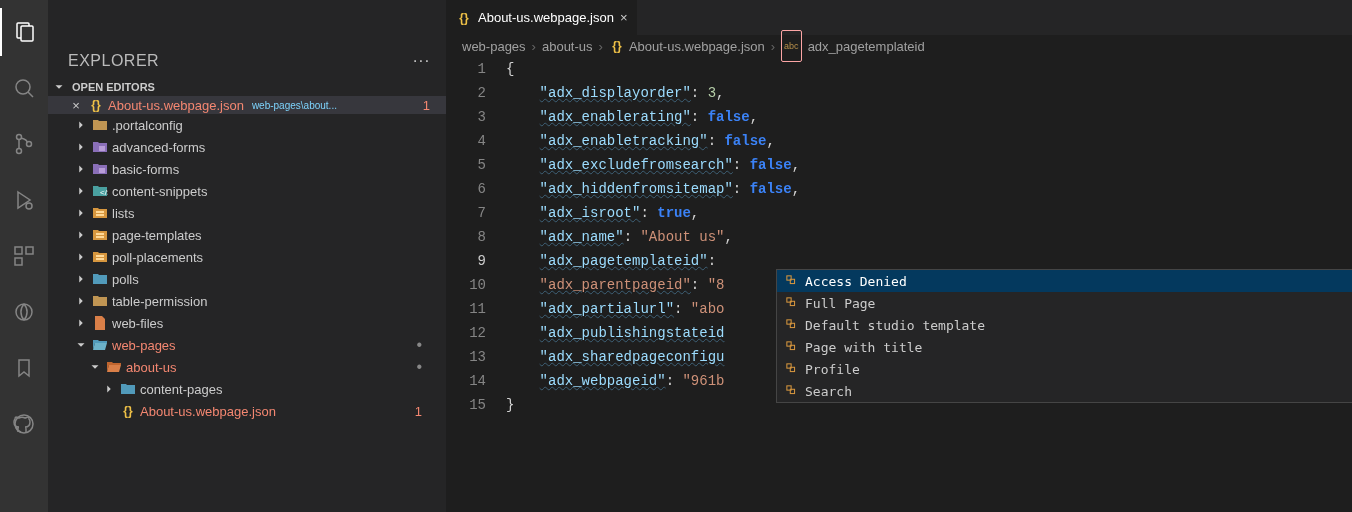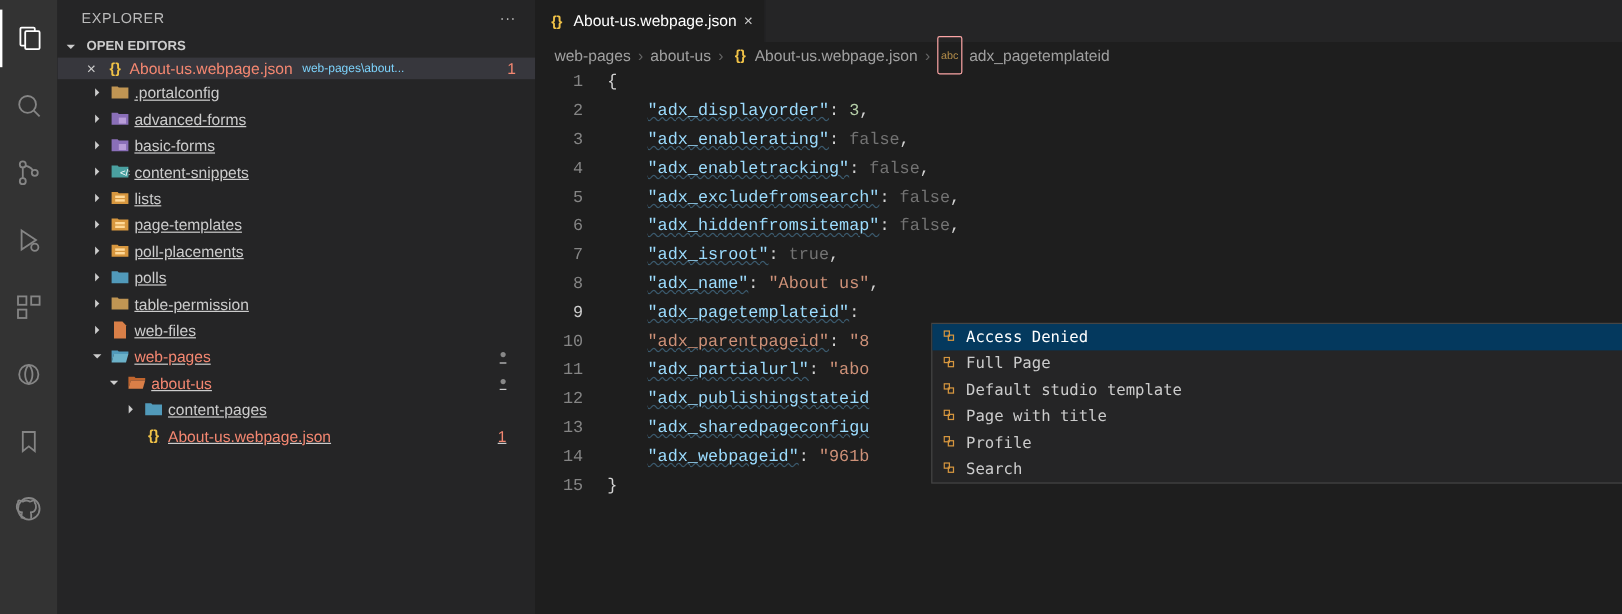--- a/index.html
+++ b/index.html
@@ -2,31 +2,31 @@
 <html><head>
 <meta charset="utf-8">
 <style>
 * { margin: 0; padding: 0; box-sizing: border-box; }
 body { font-family: 'Segoe UI', Tahoma, sans-serif; background: #1e1e1e; color: #cccccc; font-size: 13px; width: 1352px; height: 512px; overflow: hidden; display: flex; }
 .activity-bar { width: 48px; background: #333333; display: flex; flex-direction: column; align-items: center; padding-top: 8px; gap: 8px; }
 .activity-icon { width: 48px; height: 48px; display: flex; align-items: center; justify-content: center; color: #858585; cursor: pointer; }
 .activity-icon.active { color: #ffffff; border-left: 2px solid #ffffff; }
 .activity-icon svg { width: 24px; height: 24px; }
 .sidebar { width: 398px; background: #252526; display: flex; flex-direction: column; }
-.sidebar-header { display: flex; justify-content: space-between; align-items: center; padding: 8px 16px 8px 20px; color: #bbbbbb; font-size: 12px; letter-spacing: 0.5px; }
+.sidebar-header { display: flex; justify-content: space-between; align-items: center; padding: 8px 16px 8px 20px; color: #bbbbbb; font-size: 16px; letter-spacing: 0.5px; margin-top: 44px; }
 .sidebar-header-more { color: #cccccc; cursor: pointer; }
 .section-header { display: flex; align-items: center; padding: 2px 4px; color: #cccccc; font-size: 11px; font-weight: 700; gap: 6px; cursor: pointer; }
 .section-header svg { width: 14px; height: 14px; }
 .open-editor-row { display: flex; align-items: center; padding: 1px 8px 1px 20px; gap: 4px; color: #f48771; cursor: pointer; background: #37373d; }
 .open-editor-row .close { color: #cccccc; width: 16px; text-align: center; }
 .open-editor-row .path { color: #7dd3fc; font-size: 10px; margin-left: 4px; }
 .open-editor-row .badge { margin-left: auto; color: #f48771; padding-right: 8px; }
 .json-icon { width: 16px; height: 16px; display: inline-flex; align-items: center; justify-content: center; color: #f0c247; font-size: 12px; font-weight: bold; }
 .tree { overflow-y: auto; }
-.tree-row { display: flex; align-items: center; padding: 1px 8px 1px 0; height: 22px; gap: 4px; cursor: pointer; text-decoration: underline; }
+.tree-row { display: flex; align-items: center; padding: 1px 8px 1px 0; height: 22px; gap: 4px; cursor: pointer; }
 .tree-indent { display: inline-block; }
 .tree-row .chevron { width: 14px; height: 14px; color: #cccccc; }
 .tree-row .foldericon, .tree-row .fileicon { width: 16px; height: 16px; display: flex; align-items: center; justify-content: center; }
 .tree-label { color: #cccccc; }
 .tree-label.changed { color: #f48771; }
 .tree-dot { margin-left: auto; margin-right: 16px; color: #888; font-size: 16px; }
 .tree-badge { margin-left: auto; margin-right: 16px; color: #f48771; }
 .editor-area { flex: 1; background: #1e1e1e; display: flex; flex-direction: column; }
 .tab-bar { height: 35px; background: #252526; display: flex; align-items: stretch; }
 .tab { display: flex; align-items: center; padding: 0 10px; background: #1e1e1e; gap: 6px; cursor: pointer; border-right: 1px solid #252526; }
@@ -34,21 +34,21 @@
 .breadcrumb { display: flex; align-items: center; padding: 4px 16px; gap: 6px; color: #a0a0a0; font-size: 13px; height: 22px; }
 .breadcrumb .sep { color: #666; }
 .breadcrumb .crumb { display: flex; align-items: center; gap: 4px; }
 .code-area { flex: 1; display: flex; font-family: Consolas, 'Courier New', monospace; font-size: 14px; position: relative; }
 .gutter { width: 60px; text-align: right; padding-right: 20px; color: #858585; line-height: 24px; user-select: none; }
 .gutter .active-line { color: #cccccc; }
 .code { line-height: 24px; white-space: pre; position: relative; }
 .tok-punct { color: #d4d4d4; }
 .tok-key { color: #9cdcfe; text-decoration: underline wavy rgba(100,180,230,0.4); text-decoration-thickness: 1px; }
 .tok-num { color: #b5cea8; }
-.tok-bool { color: #737373; }
+.tok-bool { color: #3b82f6; font-weight: bold; }
 .tok-str { color: #ce9178; }
 .tok-key.err { color: #ce9178; }
 .suggest-box { position: absolute; background: #252526; border: 1px solid #454545; z-index: 10; font-family: Consolas, monospace; font-size: 13px; }
 .suggest-row { display: flex; align-items: center; padding: 2px 8px; gap: 6px; color: #cccccc; cursor: pointer; height: 22px; }
 .suggest-row.selected { background: #04395e; color: #ffffff; }
 .suggest-icon { width: 14px; height: 14px; display: flex; align-items: center; justify-content: center; }
 .suggest-icon svg { width: 12px; height: 12px; }
 </style>
 </head>
 <body>

